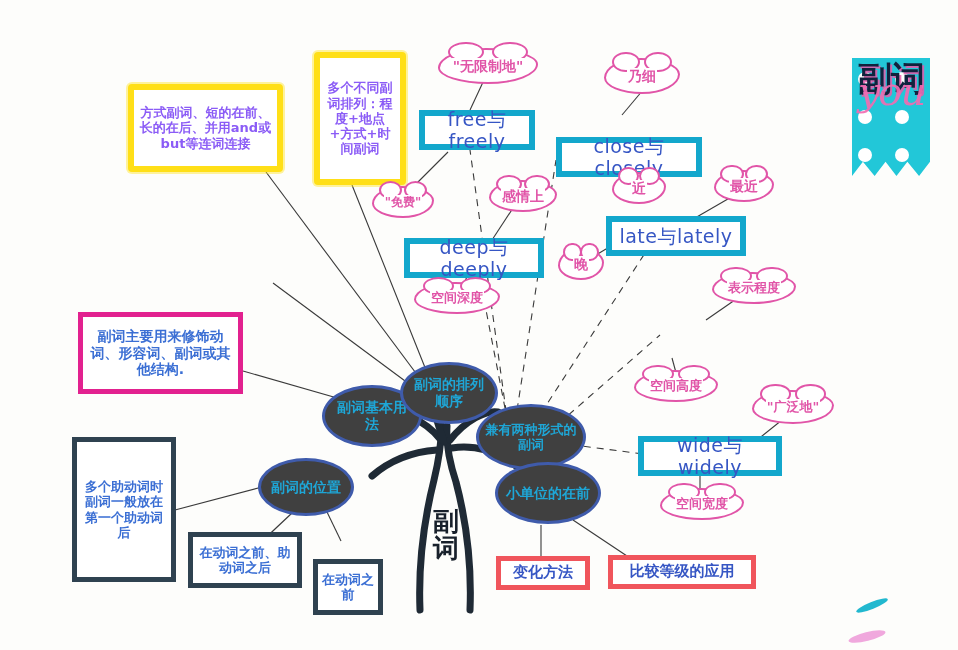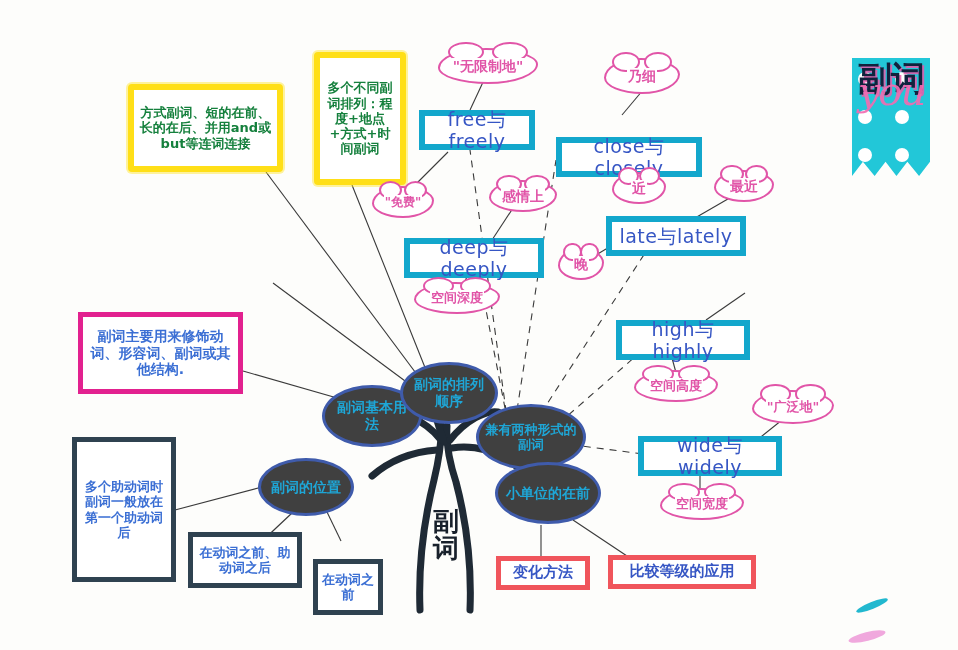--- a/index.html
+++ b/index.html
@@ -15,21 +15,21 @@
 
   .node{position:absolute;z-index:3;box-sizing:border-box;
         display:flex;align-items:center;justify-content:center;
         text-align:center;line-height:1.18;}
 
   
   .box-yellow{
     border:6px solid #ffdf17;
     border-radius:4px;
     background:#ffffff;
-    color:#15803d;
+    color:#8b5cf6;
     font-size:13px;
     font-weight:600;
     padding:4px 5px;
     box-shadow:0 0 0 2px rgba(255,228,40,.45);
   }
   
   .box-magenta{
     border:5px solid #e2218f;
     background:#ffffff;
     color:#3b6fd4;
@@ -248,23 +248,20 @@
   </div>
 
   <div class="node box-teal" style="left:404px;top:238px;width:140px;height:40px;">
     <span>deep与deeply</span>
   </div>
 
   <div class="node box-teal" style="left:606px;top:216px;width:140px;height:40px;">
     <span>late与lately</span>
   </div>
 
-  <div class="node box-teal" style="left:616px;top:320px;width:134px;height:40px;">
-    <span>high与highly</span>
-  </div>
 
   <div class="node box-teal" style="left:638px;top:436px;width:144px;height:40px;">
     <span>wide与widely</span>
   </div>
 
   <div class="node cloud" style="left:438px;top:48px;width:100px;height:36px;">
     <span>"无限制地"</span>
   </div>
 
   <div class="node cloud" style="left:372px;top:186px;width:62px;height:32px;font-size:12px;">
@@ -288,20 +285,23 @@
   </div>
 
   <div class="node cloud" style="left:714px;top:170px;width:60px;height:32px;">
     <span>最近</span>
   </div>
 
   <div class="node cloud" style="left:558px;top:248px;width:46px;height:32px;">
     <span>晚</span>
   </div>
 
+  <div class="node cloud" style="left:712px;top:272px;width:84px;height:32px;font-size:13px;">
+    <span>表示程度</span>
+  </div>
 
   <div class="node cloud" style="left:634px;top:370px;width:84px;height:32px;font-size:13px;">
     <span>空间高度</span>
   </div>
 
   <div class="node cloud" style="left:752px;top:390px;width:82px;height:34px;font-size:13px;">
     <span>"广泛地"</span>
   </div>
 
   <div class="node cloud" style="left:660px;top:488px;width:84px;height:32px;font-size:13px;">

